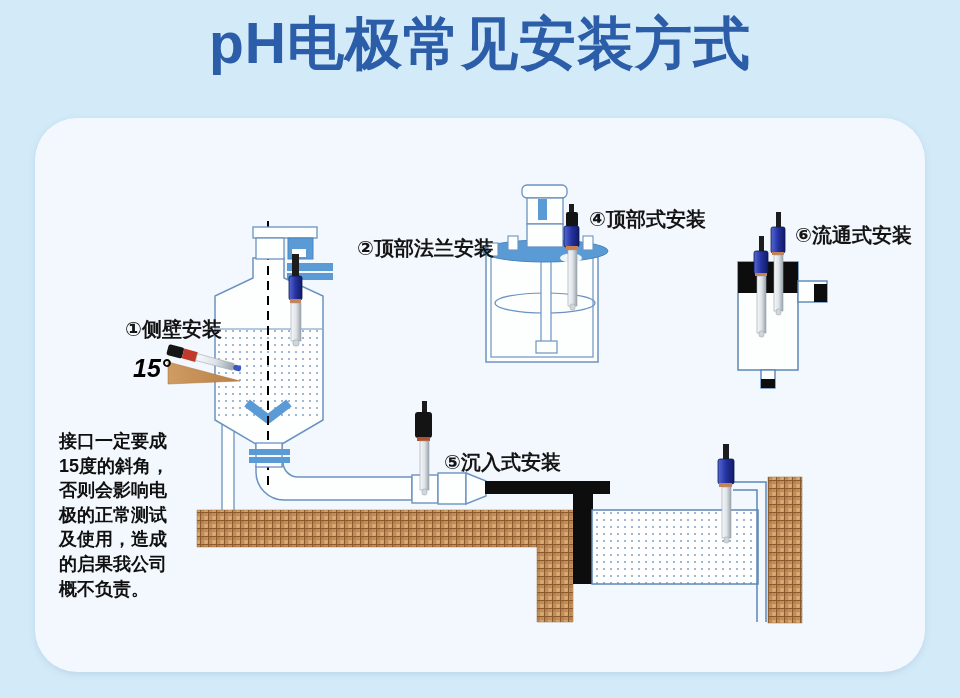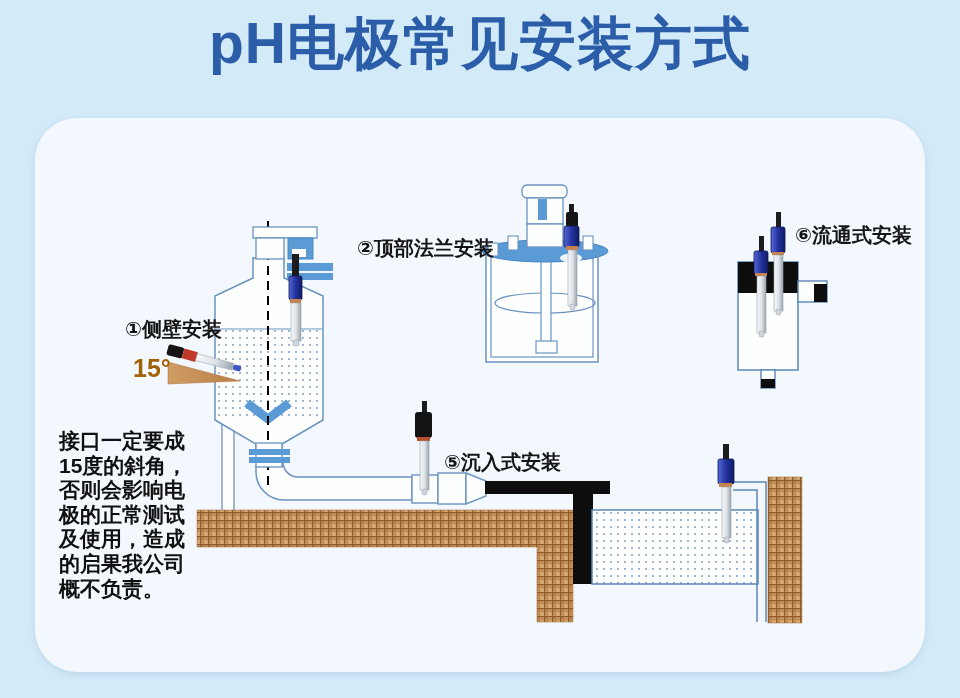--- a/index.html
+++ b/index.html
@@ -16,25 +16,25 @@
   .panel{
     position:absolute;left:35px;top:118px;width:890px;height:554px;
     background:#f2f8fd;border-radius:42px;
     box-shadow:0 2px 6px rgba(120,160,200,.25);
   }
   .diagram-svg{position:absolute;left:0;top:0;}
   .lbl{
     position:absolute;color:#141414;font-weight:700;font-size:20px;white-space:nowrap;
   }
   .angle{
-    position:absolute;left:133px;top:354px;color:#a16207;font-weight:700;font-size:25px;
+    position:absolute;left:133px;top:354px;color:#000000;font-weight:700;font-size:25px;font-style:italic;
   }
   .warning{
     position:absolute;left:59px;top:429px;width:130px;
-    color:#101010;font-weight:600;font-size:21px;line-height:24.6px;
+    color:#101010;font-weight:600;font-size:18px;line-height:24.6px;
     white-space:pre-line;
   }
 </style>
 </head>
 <body>
 
 <div class="stage">
 
   <h1 class="title">pH电极常见安装方式</h1>
 
@@ -191,20 +191,21 @@
         <rect x="772" y="252" width="12" height="3" fill="#c8824f"></rect>
         <rect x="774" y="255" width="9" height="56" fill="url(#silverGrad)" stroke="#9aa4ad" stroke-width="0.6"></rect>
         <rect x="776" y="309" width="5" height="6" rx="2" fill="#d0d6db" stroke="#98a2ab" stroke-width="0.5"></rect>
       </g>
     </g>
   </svg>
 
   <div class="lbl" style="left:113px;top:316px;margin-left:12px;">①侧壁安装</div>
   <div class="lbl" style="left:320px;top:235px;margin-left:37px;">②顶部法兰安装</div>
   <div class="lbl" style="left:444px;top:449px;">⑤沉入式安装</div>
+  <div class="lbl" style="left:589px;top:206px;">④顶部式安装</div>
   <div class="lbl" style="left:795px;top:222px;">⑥流通式安装</div>
 
   <div class="angle">15°</div>
   <div class="warning">接口一定要成
 15度的斜角，
 否则会影响电
 极的正常测试
 及使用，造成
 的启果我公司
 概不负责。</div>

